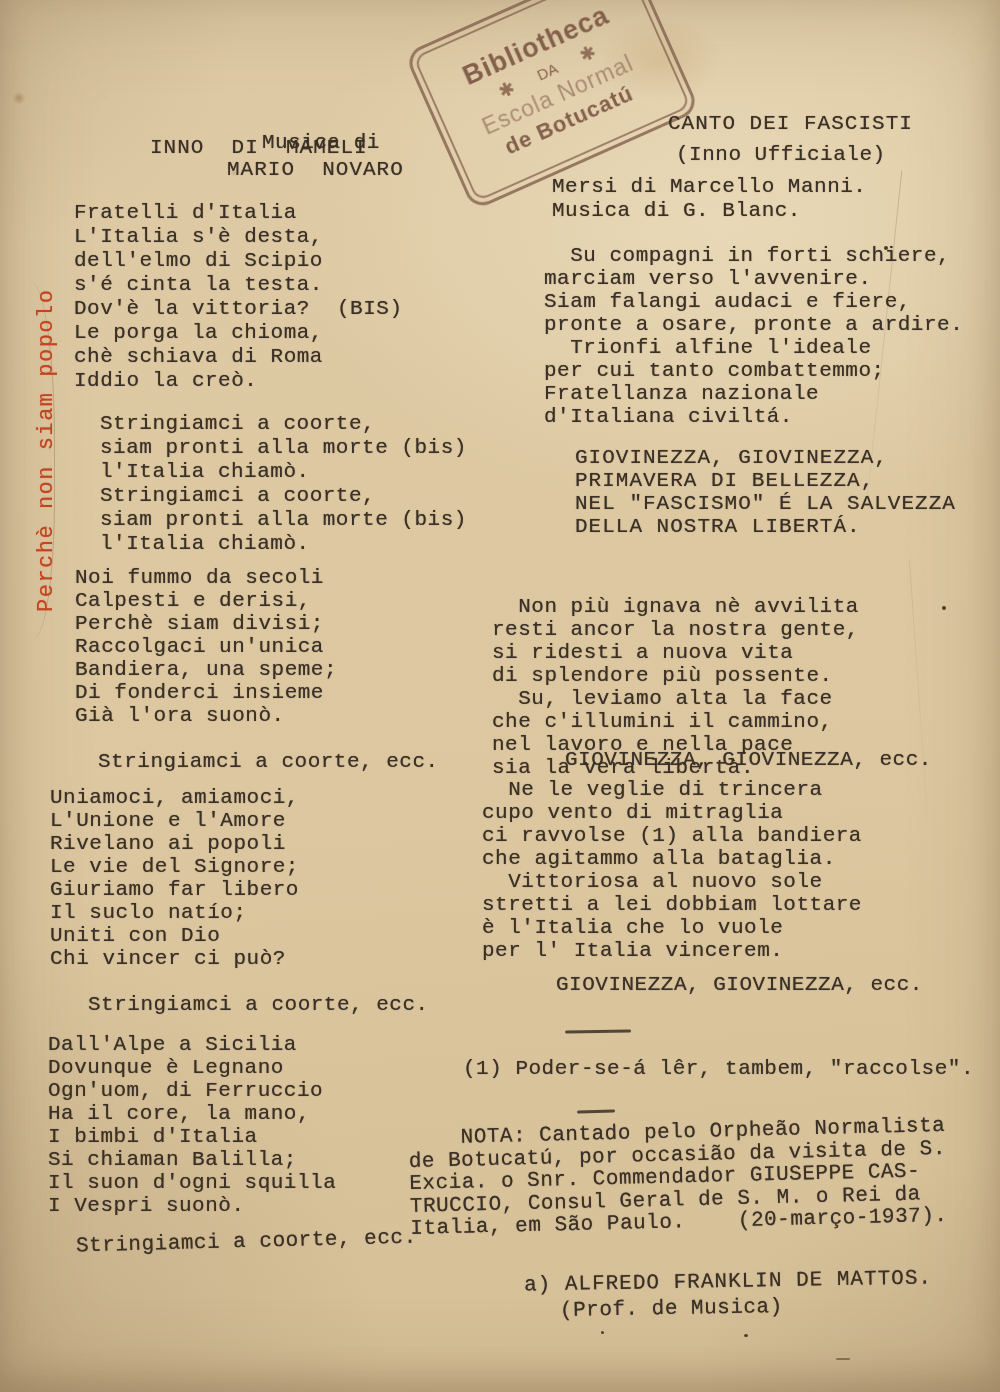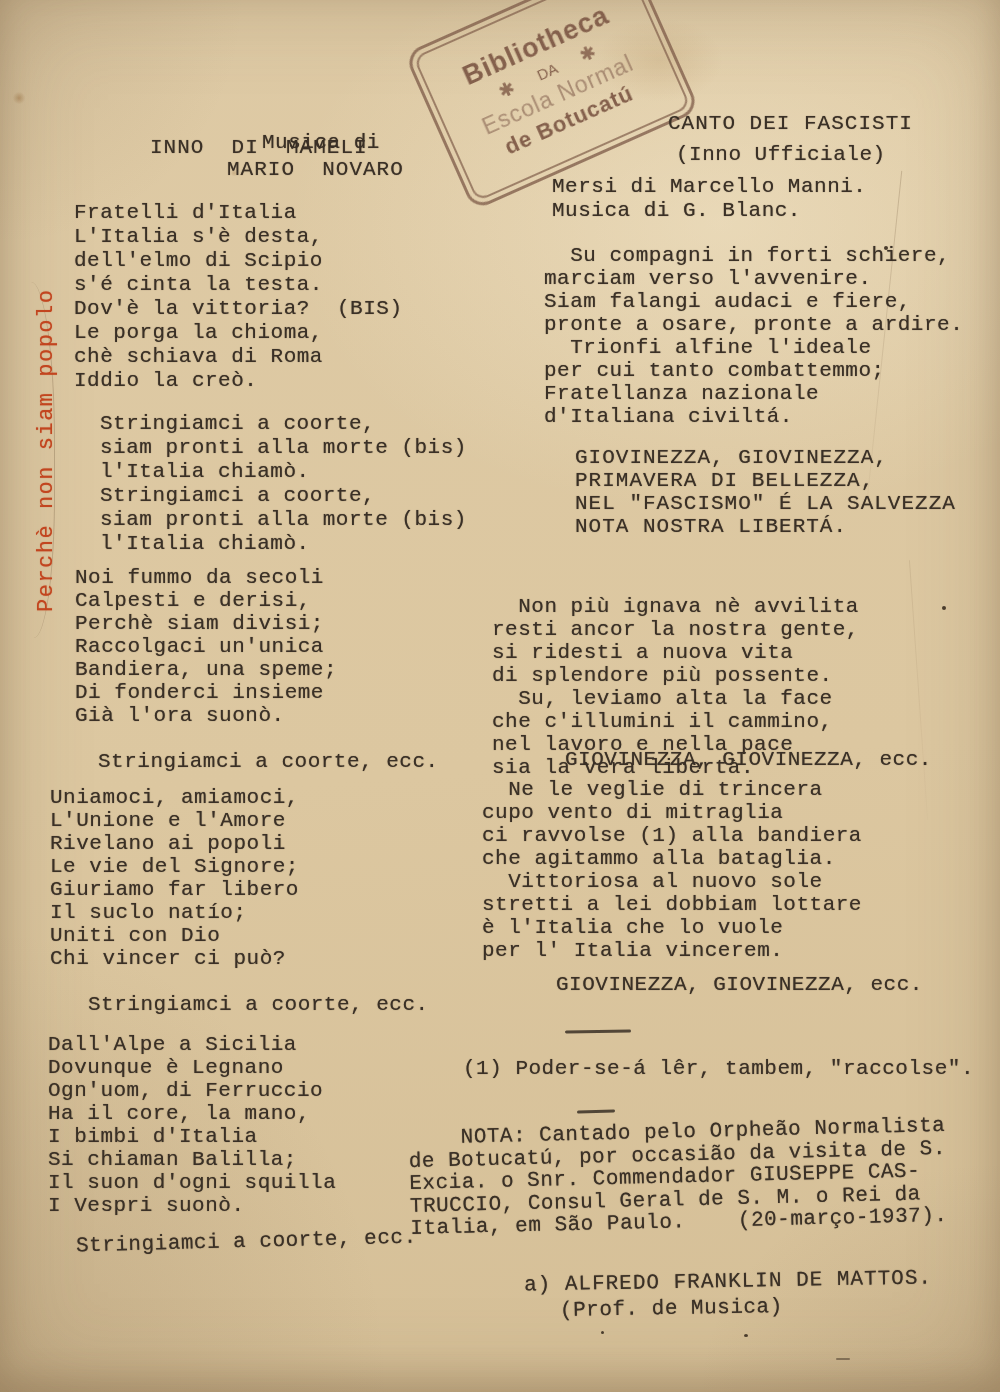--- a/index.html
+++ b/index.html
@@ -123,21 +123,21 @@
 Siam falangi audaci e fiere,
 pronte a osare, pronte a ardire.
   Trionfi alfine l'ideale
 per cui tanto combattemmo;
 Fratellanza nazionale
 d'Italiana civiltá.</div>
 
 <div class="tw caps" style="left:575px;top:446px;">GIOVINEZZA, GIOVINEZZA,
 PRIMAVERA DI BELLEZZA,
 NEL "FASCISMO" É LA SALVEZZA
-NOTA NOSTRA LIBERTÁ.</div>
+DELLA NOSTRA LIBERTÁ.</div>
 
 <div class="tw" style="left:492px;top:551px;margin-top:44px;">  Non più ignava nè avvilita
 resti ancor la nostra gente,
 si ridesti a nuova vita
 di splendore più possente.
   Su, leviamo alta la face
 che c'illumini il cammino,
 nel lavoro e nella pace
 sia la vera libertà.</div>
 <div class="tw" style="left:565px;top:748px;">GIOVINEZZA, GIOVINEZZA, ecc.</div>

